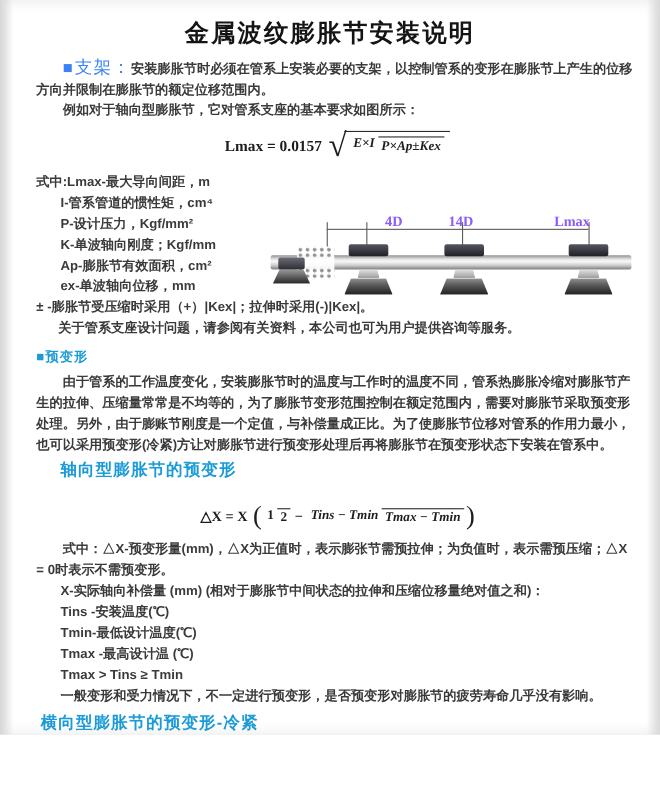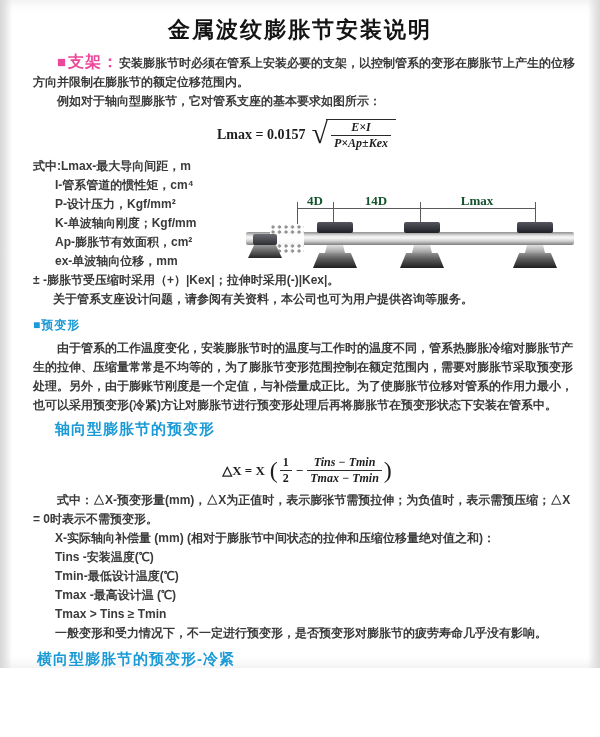--- a/index.html
+++ b/index.html
@@ -11,52 +11,52 @@
   .edge.right{right:0;background:linear-gradient(270deg,#d9d9d9,rgba(255,255,255,0));}
 
   h1{margin:8px 0 8px;padding-top:8px;text-align:center;font-size:22px;line-height:28px;
      letter-spacing:2px;color:#141414;font-weight:bold;}
   .content{position:relative;padding:0 20px 0 33px;font-size:12px;line-height:19px;
            color:#3a3a3a;font-weight:600;}
   p{margin:0;}
   .ind{text-indent:24px;}
   .ind17{text-indent:20px;}
   .ml{margin-left:22px;}
-  .sec-head{color:#ec4899;font-size:16px;font-weight:bold;letter-spacing:1px;}
+  .sec-head{color:#3b82f6;font-size:16px;font-weight:normal;letter-spacing:1px;}
   .sec-head .marker{font-size:15px;margin-right:1px;}
   h2.sec{margin:6px 0 3px;font-size:12px;line-height:21px;color:#1a9ad6;font-weight:bold;letter-spacing:1px;}
   h3.sub{margin:4px 0 2px 22px;font-size:15px;line-height:20px;color:#1a9ad6;font-weight:bold;letter-spacing:1px;}
   h3.sub.lat{margin-left:4px;margin-top:6px;}
 
   
   .formula{display:flex;align-items:center;justify-content:center;
            font-family:"Liberation Serif",serif;color:#1d1d1d;font-weight:bold;}
   .formula.lmax{height:40px;margin:3px 0 3px;text-align:right;}
   .formula.axial{height:38px;margin:12px 0 2px;}
   .formula.lateral{height:34px;margin:1px 0 1px;}
   .flhs{font-size:14px;margin-right:6px;}
   .sqrt{display:inline-flex;align-items:flex-start;}
   .rsym{font-size:30px;line-height:30px;font-weight:normal;margin-right:-2px;}
   .rbody{border-top:1.6px solid #2a2a2a;margin-top:1px;padding:1px 5px 0 5px;}
-  .frac{display:inline-flex;flex-direction:column;align-items:center;
+  .frac{display:inline-flex;flex-direction:row;align-items:center;
         font-size:12px;line-height:13px;vertical-align:middle;}
   .frac .num{padding:0 3px 1px;}
   .frac .den{border-top:1px solid #2a2a2a;padding:1px 3px 0;}
   .frac.it .num,.frac.it .den{font-style:italic;}
   .fvar{font-size:13px;margin:0 3px;}
   .fop{font-size:13px;margin:0 4px;}
   .paren{font-size:24px;font-weight:normal;line-height:24px;margin:0 2px;}
 
   
   .diagram{position:absolute;left:246px;top:194px;width:334px;height:92px;z-index:2;}
   .dimline{position:absolute;left:51px;top:14px;width:238px;height:0;border-top:1px solid #5a5a5a;}
   .tick{position:absolute;top:8px;width:1px;height:26px;background:#5a5a5a;}
   .t1{left:51px;}.t2{left:87px;}.t3{left:174px;}.t4{left:289px;}
   .dlabel{position:absolute;top:-1px;transform:translateX(-50%);
-          font-family:"Liberation Serif",serif;font-weight:bold;font-size:13px;color:#14532d;}
+          font-family:"Liberation Serif",serif;font-weight:bold;font-size:13px;color:#8b5cf6;margin-left:43px;}
   .dl1{left:69px;}.dl2{left:130px;}.dl3{left:231px;}
   .pipe{position:absolute;left:0;top:38px;width:328px;height:13px;border-radius:2px;
         background:linear-gradient(180deg,#8f8f8f 0%,#e8e8e8 30%,#f7f7f7 45%,#cfcfcf 70%,#7d7d7d 100%);}
   .bellows{position:absolute;left:24px;top:30px;width:34px;height:29px;background:rgba(255,255,255,.92);}
   .bellows::before,.bellows::after{content:"";position:absolute;left:0;right:0;height:10px;
         background-image:radial-gradient(circle at 3px 3px,#939393 1.4px,rgba(0,0,0,0) 1.9px);
         background-size:6.5px 5px;}
   .bellows::before{top:0;}
   .bellows::after{bottom:0;}
   .anchor{position:absolute;left:2px;top:40px;width:34px;height:26px;}

